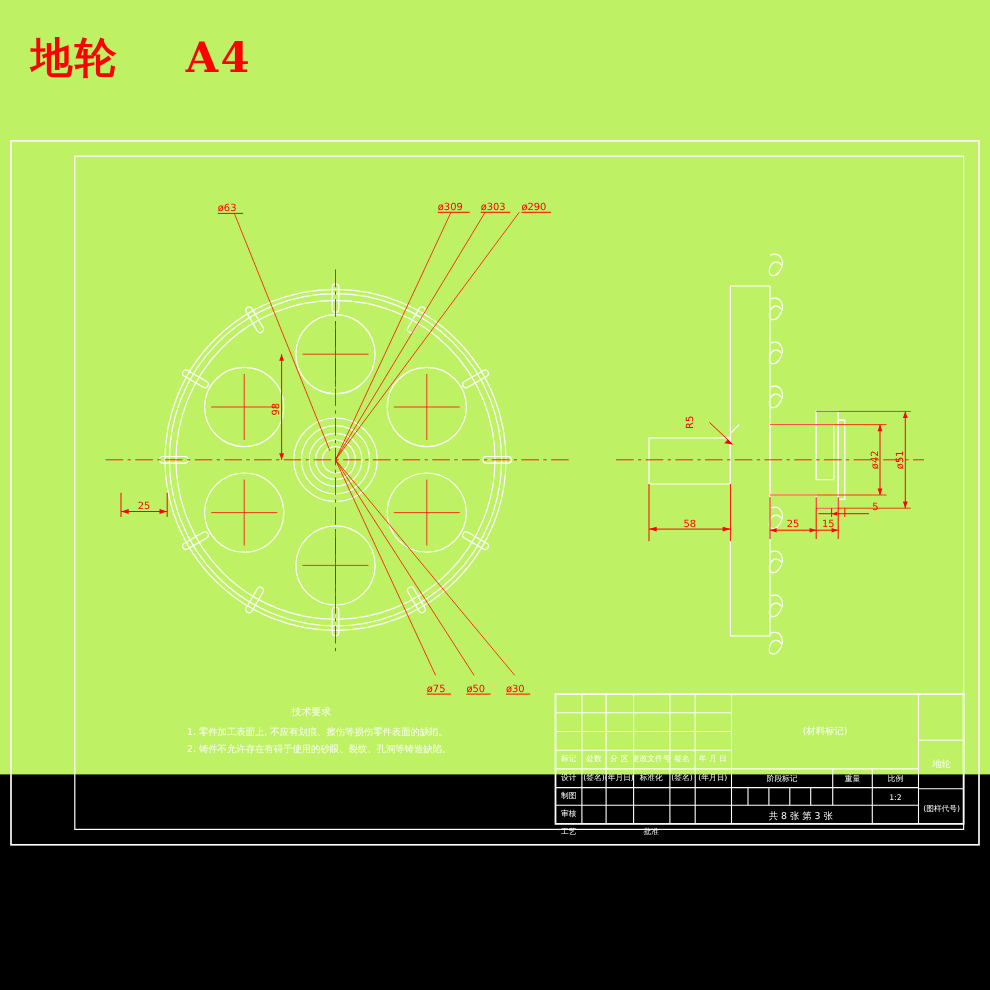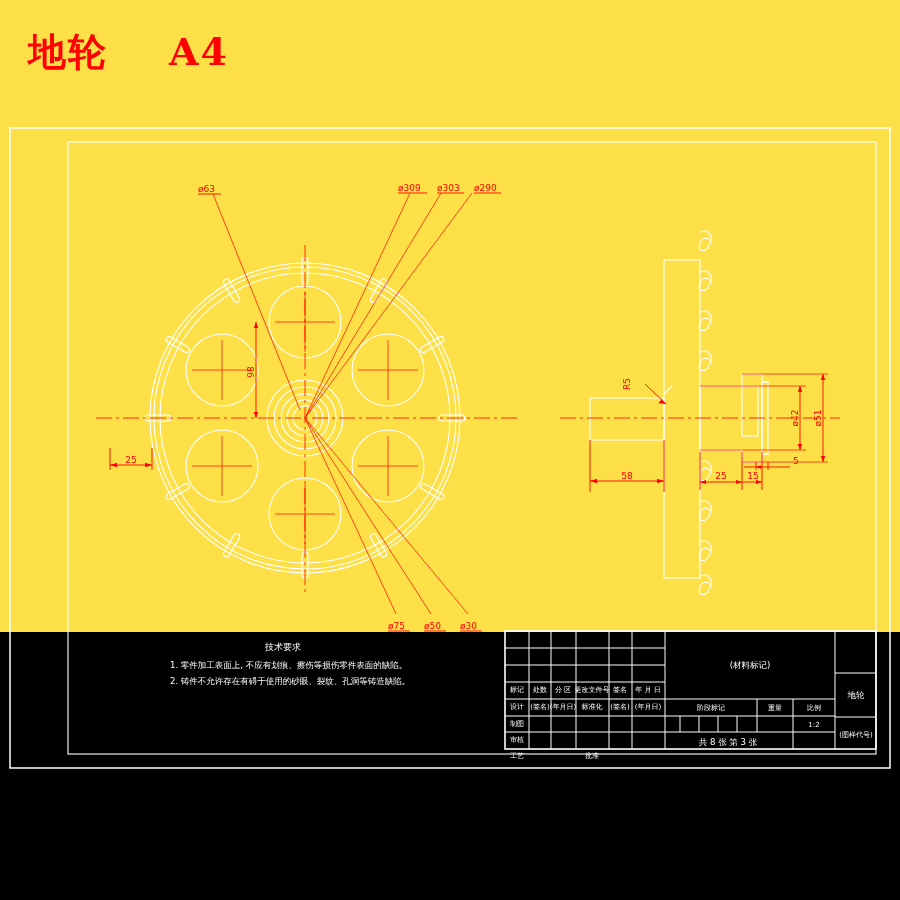--- a/index.html
+++ b/index.html
@@ -11,22 +11,22 @@
     width: 900px;
     height: 900px;
     overflow: hidden;
     font-family: "DejaVu Sans", sans-serif;
     position: relative;
   }
   #root {
     position: absolute;
     left: 0; top: 0;
     width: 900px;
-    height: 632px;
-    background: #fde047;
+    height: 704px;
+    background: #bef264;
   }
   .title-text {
     position: absolute;
     left: 28px;
     top: 28px;
     color: #ff0000;
     font-family: "DejaVu Serif", serif;
     font-size: 38px;
     font-weight: 700;
     letter-spacing: 2px;

